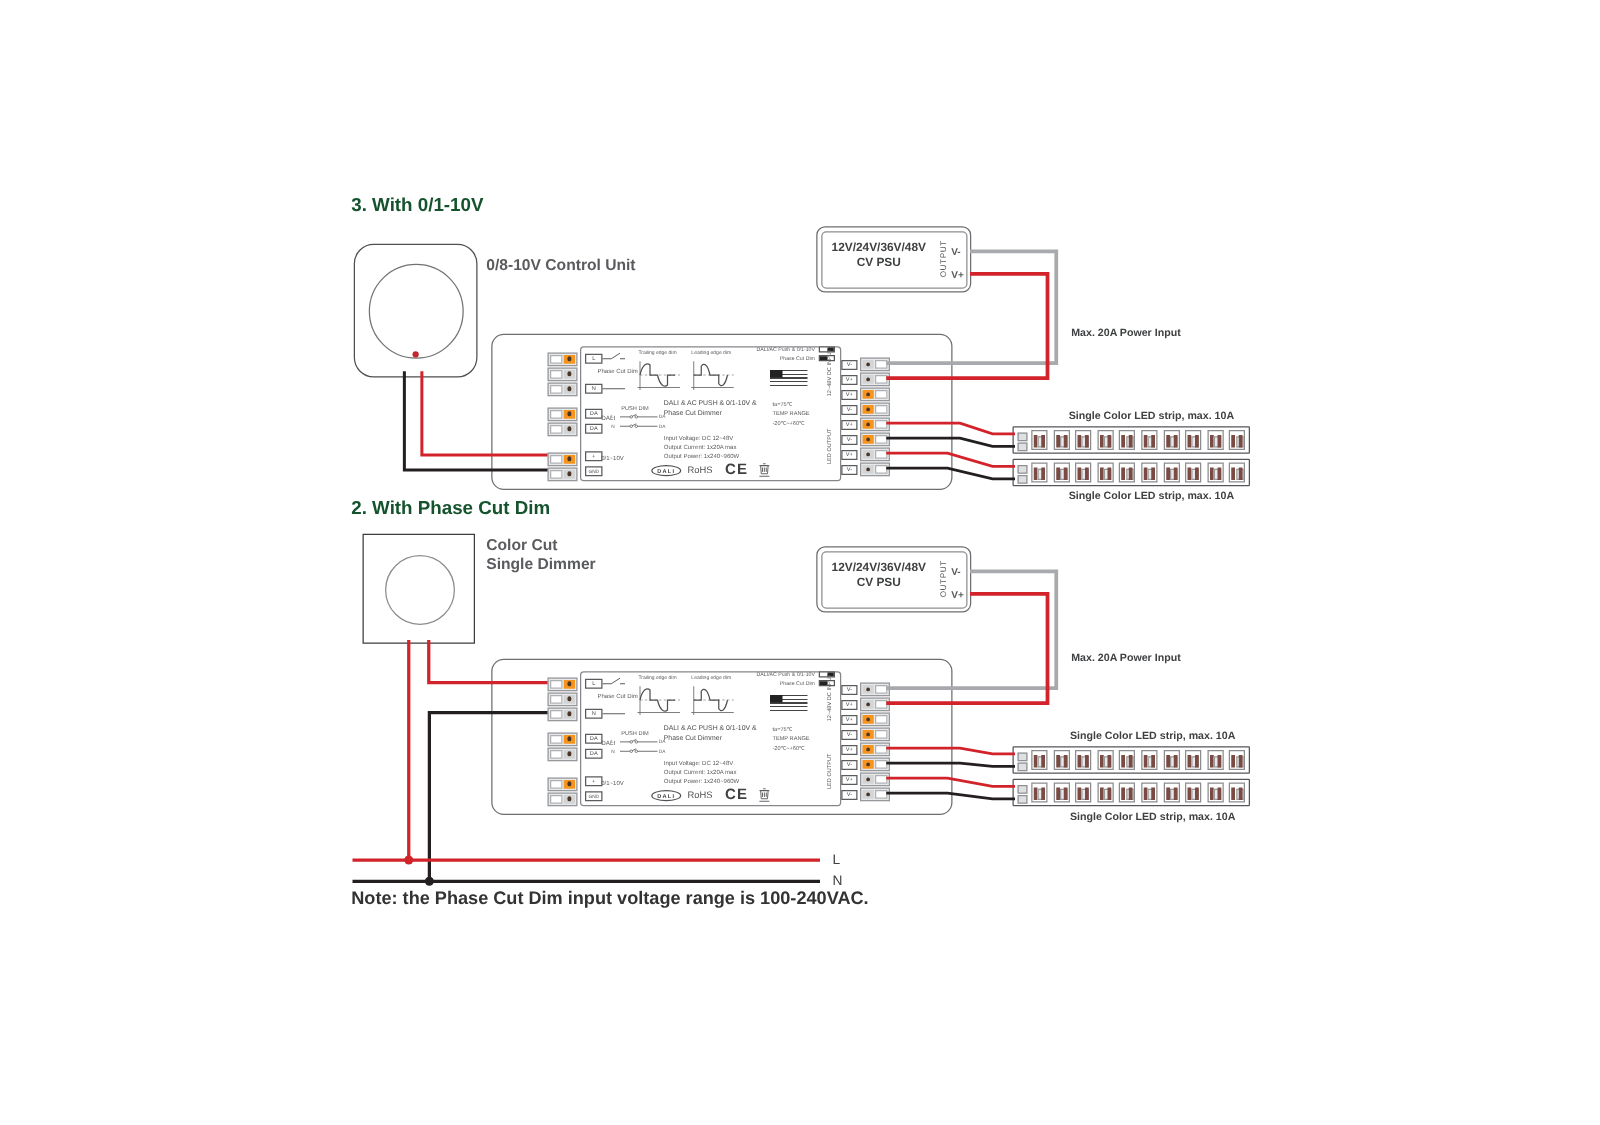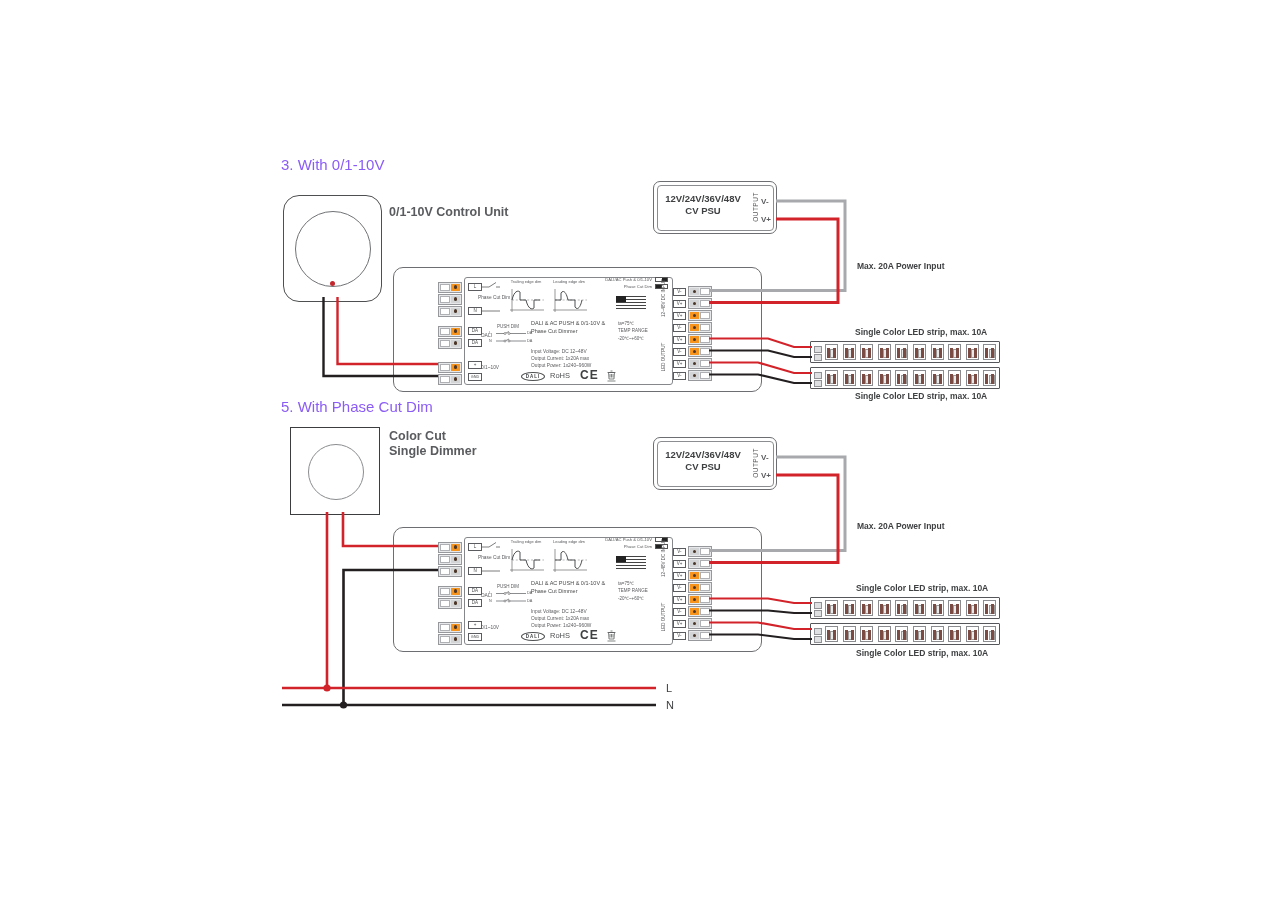--- a/index.html
+++ b/index.html
@@ -1,18 +1,18 @@
 <!DOCTYPE html>
 <html><head>
 <meta charset="utf-8">
 <style>
   html,body{margin:0;padding:0;background:#fff}
   .canvas{position:relative;width:1280px;height:900px;background:#fff;overflow:hidden;
           font-family:"Liberation Sans",sans-serif;color:#4f5052}
-  .sec-title{position:absolute;font-size:15px;font-weight:normal;color:#8b5cf6;white-space:nowrap}
+  .sec-title{position:absolute;font-size:15px;font-weight:bold;color:#14532d;white-space:nowrap}
   .ctrl-label{position:absolute;font-size:12.5px;font-weight:bold;color:#5a5b5e;white-space:nowrap}
   .note{position:absolute;font-size:14.5px;font-weight:bold;color:#333;white-space:nowrap}
   .bold-note{position:absolute;font-size:8.5px;font-weight:bold;color:#3f4042;white-space:nowrap}
   .bus-label{position:absolute;font-size:11px;color:#3f4042;transform:translateY(-50%)}
 
   
   .cu{position:absolute;width:97px;height:105px;border:1.6px solid #4e4f51;border-radius:16px;background:#fff}
   .cu .knob{position:absolute;left:11px;top:15px;width:74px;height:74px;border:1.6px solid #707275;border-radius:50%}
   .cu .reddot{position:absolute;left:45.5px;top:85px;width:5px;height:5px;background:#c1272d;border-radius:50%}
   .sq{position:absolute;width:88px;height:86px;border:1.6px solid #3c3d3f;background:#fff}
@@ -83,21 +83,21 @@
 <body>
 
 <div class="canvas">
 
   <div class="sec-title" style="left:281px;top:156px">3. With 0/1-10V</div>
 
   <div class="cu" style="left:283px;top:195px">
     <div class="knob"></div>
     <div class="reddot"></div>
   </div>
-  <div class="ctrl-label" style="left:389px;top:205px">0/1-10V Control Unit</div>
+  <div class="ctrl-label" style="left:389px;top:205px">0/8-10V Control Unit</div>
 
   <div class="psu" style="left:653px;top:181px">
     <div class="model">12V/24V/36V/48V</div>
     <div class="type">CV PSU</div>
     <div class="out">OUTPUT</div>
     <div class="vm">V-</div>
     <div class="vp">V+</div>
   </div>
   <div class="bold-note" style="left:857px;top:261px">Max. 20A Power Input</div>
 
@@ -321,21 +321,21 @@
         <span class="led">
           <i class="ledm"></i>
         </span>
         <span class="led">
           <i class="ledm"></i>
         </span>
       </div>
   </div>
   <div class="bold-note" style="left:855px;top:391px">Single Color LED strip, max. 10A</div>
 
-  <div class="sec-title" style="left:281px;top:398px">5. With Phase Cut Dim</div>
+  <div class="sec-title" style="left:281px;top:398px">2. With Phase Cut Dim</div>
 
   <div class="sq" style="left:290px;top:427px">
     <div class="knob"></div>
   </div>
   <div class="ctrl-label" style="left:389px;top:429px">Color Cut</div>
   <div class="ctrl-label" style="left:389px;top:444px">Single Dimmer</div>
 
   <div class="psu" style="left:653px;top:437px">
     <div class="model">12V/24V/36V/48V</div>
     <div class="type">CV PSU</div>
@@ -567,20 +567,21 @@
         </span>
         <span class="led">
           <i class="ledm"></i>
         </span>
       </div>
   </div>
   <div class="bold-note" style="left:856px;top:648px">Single Color LED strip, max. 10A</div>
 
   <div class="bus-label" style="left:666px;top:688px">L</div>
   <div class="bus-label" style="left:666px;top:705px">N</div>
+  <div class="note" style="left:281px;top:711px">Note: the Phase Cut Dim input voltage range is 100-240VAC.</div>
 
   <svg class="wires" width="1280" height="900" viewBox="0 0 1280 900">
 
     <path d="M323.5,297 V376 H438" stroke="#231f20" stroke-width="2.4" fill="none"></path>
     <path d="M337.5,297 V364 H438" stroke="#d2232a" stroke-width="2.4" fill="none"></path>
 
     <path d="M776,201 H845 V290.5 H709" stroke="#a7a9ac" stroke-width="3" fill="none"></path>
     <path d="M776,219 H838 V302.5 H709" stroke="#d2232a" stroke-width="3" fill="none"></path>
 
     <path d="M709,338.5 H768 L794,347 H812" stroke="#d2232a" stroke-width="2.2" fill="none"></path>

